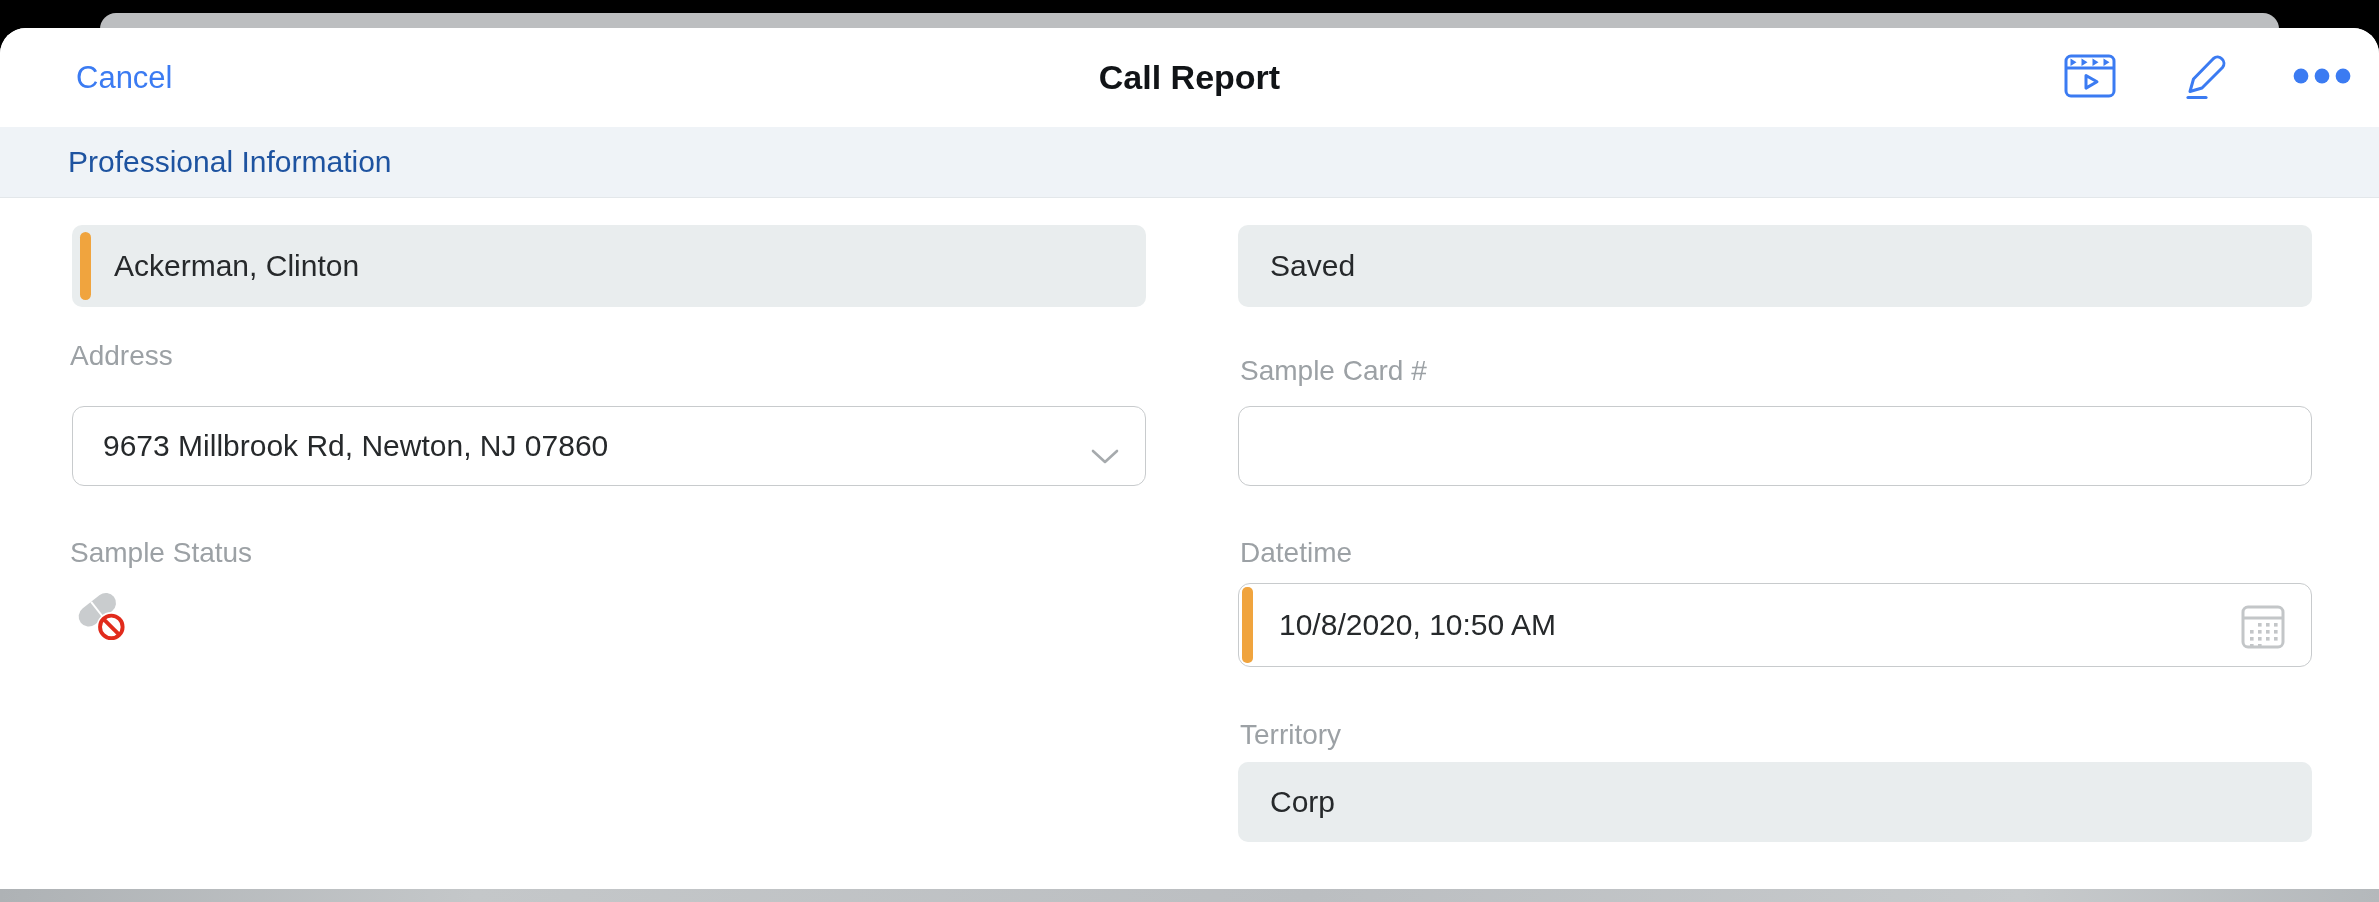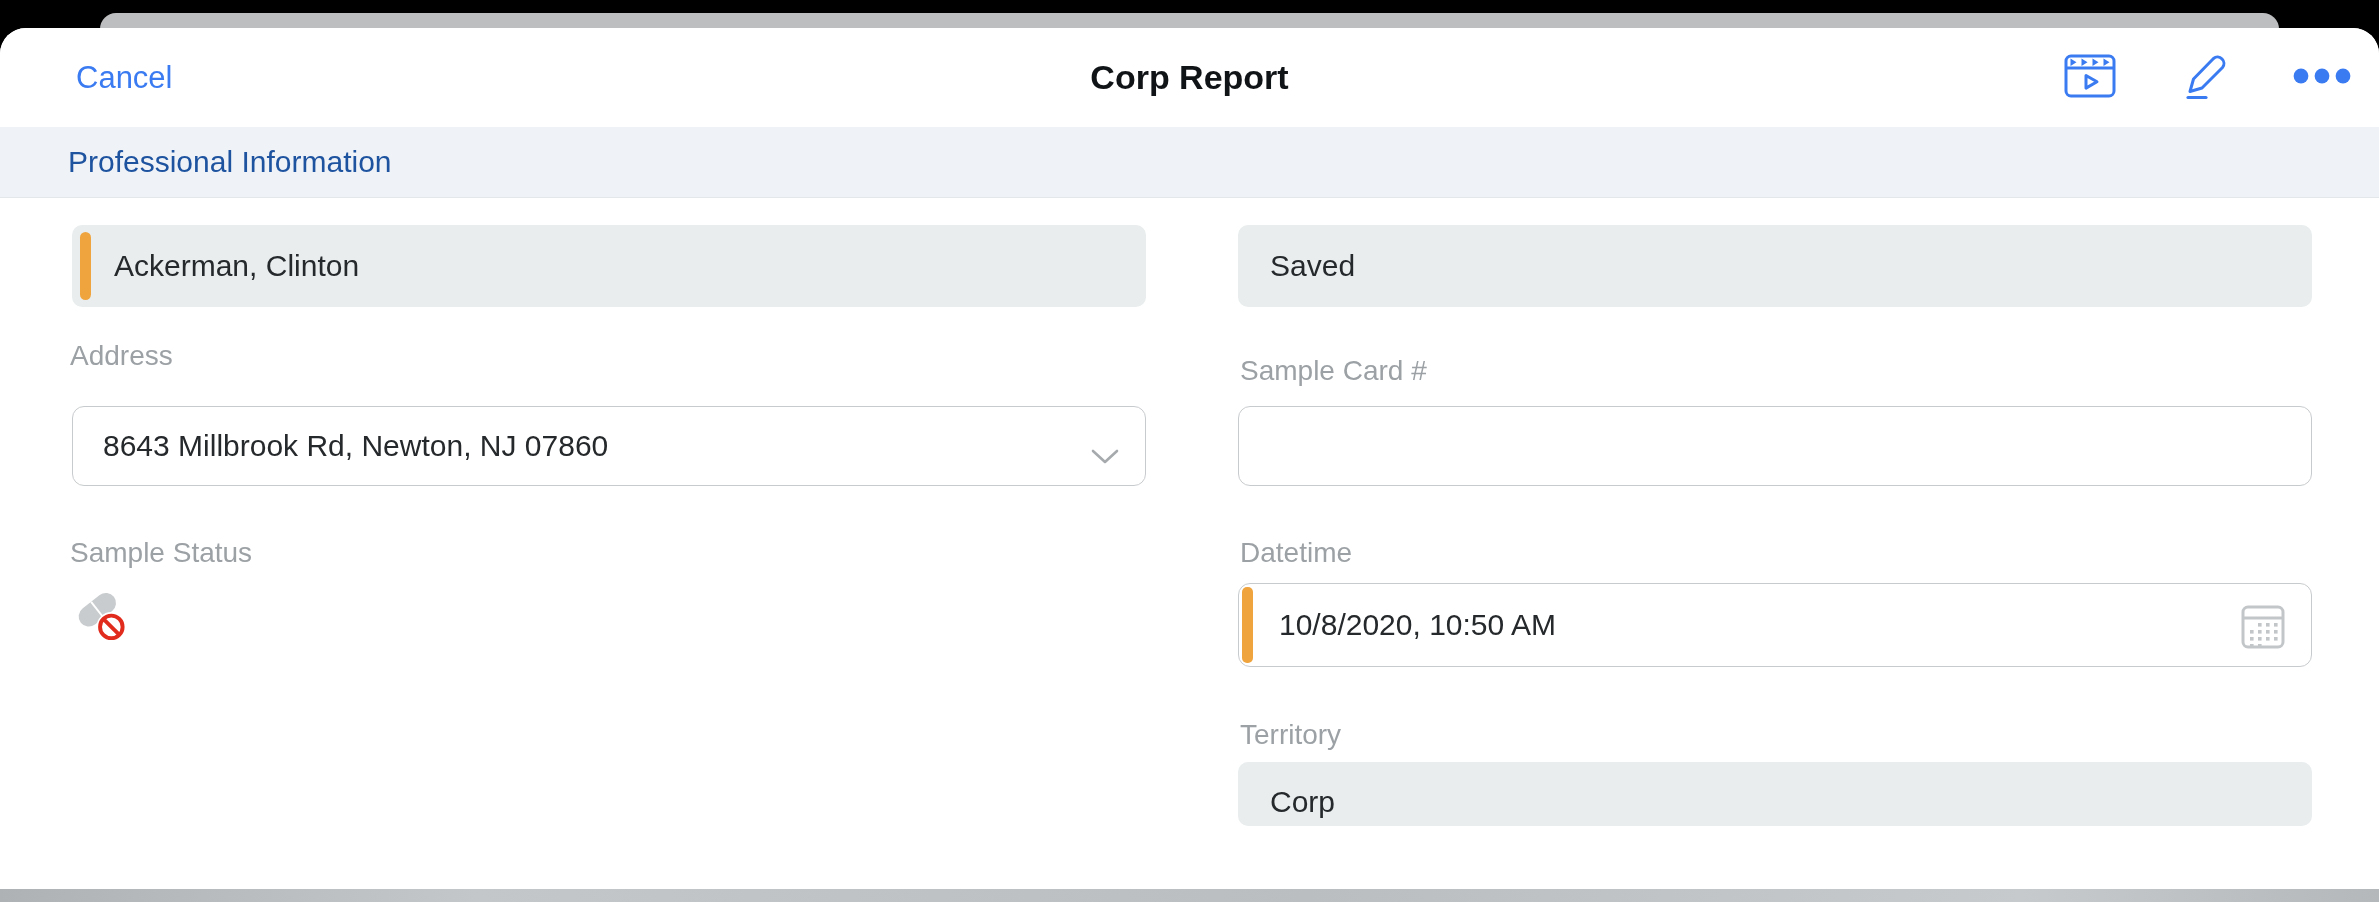--- a/index.html
+++ b/index.html
@@ -49,39 +49,39 @@
 
   .sc-input{padding:0 0 0 28px;font-family:"Liberation Sans",sans-serif;
     font-size:30px;color:#26292b;outline:none;}
 
   .datetime-field{height:84px;}
   .datetime-field .req-bar{left:3px;top:3px;bottom:3px;width:11px;border-radius:5px;}
   .datetime-field .txt{position:absolute;left:40px;top:0;height:100%;line-height:81px;}
   .datetime-field .cal{position:absolute;right:26px;top:19px;}
 
   .territory-field .txt{line-height:80px;}
-  .territory-field{height:64px;}
+  .territory-field{height:80px;}
 
   .pill-wrap{position:absolute;left:74px;top:560px;width:56px;height:56px;}
 
   .bottom-strip{position:absolute;left:0;bottom:0;width:100%;height:13px;
     background:linear-gradient(90deg,#aeb2b5 0%,#c4c7c9 20%,#bbbec1 55%,#c7cacc 85%,#b4b8bb 100%);}
 </style>
 </head>
 <body>
 
 <div id="app">
 
   <div class="stacked-card"></div>
 
   <div class="sheet">
 
     <header class="nav">
       <button class="cancel">Cancel</button>
-      <div class="nav-title">Corp Report</div>
+      <div class="nav-title">Call Report</div>
       <div class="nav-icons">
         <button class="icon-btn">
           <span>
             <svg width="52" height="46" viewBox="0 0 52 46" fill="none">
               <rect x="2" y="3" width="48" height="40" rx="5" stroke="#3b7bf2" stroke-width="3"></rect>
               <line x1="2" y1="15" x2="50" y2="15" stroke="#3b7bf2" stroke-width="3"></line>
               <path d="M6.5 5.5l6 3.7-6 3.7z" fill="#3b7bf2"></path>
               <path d="M17.5 5.5l6 3.7-6 3.7z" fill="#3b7bf2"></path>
               <path d="M28.5 5.5l6 3.7-6 3.7z" fill="#3b7bf2"></path>
               <path d="M39.5 5.5l6 3.7-6 3.7z" fill="#3b7bf2"></path>
@@ -116,21 +116,21 @@
     <div class="gray-field" style="left:1238px;top:197px;">
       <span class="txt">Saved</span>
     </div>
     <div class="gray-field account" style="left:72px;top:197px;">
       <span class="req-bar"></span>
       <span class="txt">Ackerman, Clinton</span>
     </div>
 
     <div class="label" style="left:70px;top:312px;text-align:center;">Address</div>
     <div class="white-field addr-select" style="left:72px;top:378px;height:80px;">
-      <span class="txt">8643 Millbrook Rd, Newton, NJ 07860</span>
+      <span class="txt">9673 Millbrook Rd, Newton, NJ 07860</span>
       <span class="chev">
         <svg width="28" height="16" viewBox="0 0 28 16" fill="none">
           <polyline points="2,2 14,13 26,2" stroke="#a6aaad" stroke-width="2.6" stroke-linecap="round" stroke-linejoin="round"></polyline>
         </svg>
       </span>
     </div>
 
     <div class="label" style="left:1240px;top:327px;">Sample Card #</div>
     <input class="white-field sc-input" style="left: 1238px; top: 378px;" value="" aria-label="Sample Card #">
 

